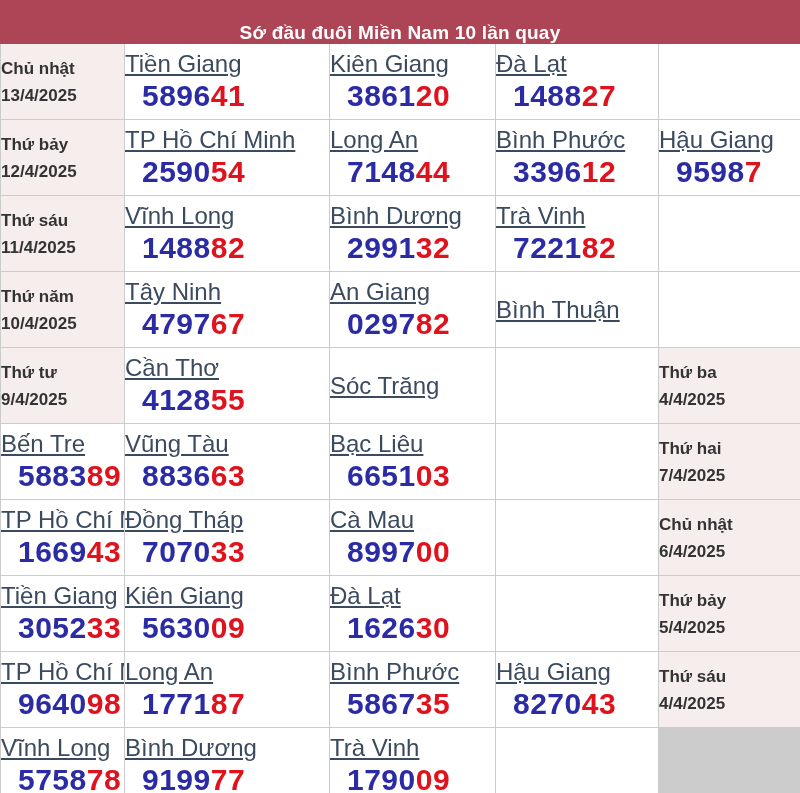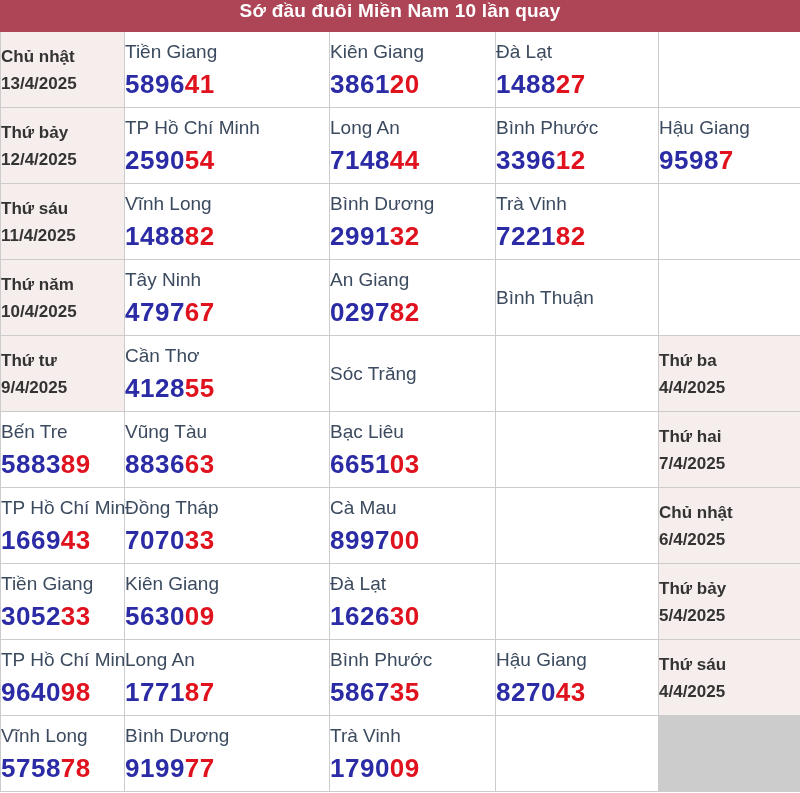--- a/index.html
+++ b/index.html
@@ -4,24 +4,24 @@
 <style>
   * { margin:0; padding:0; box-sizing:border-box; }
   html, body { background:#ffffff; }
   body {
     width:800px;
     font-family:"Liberation Sans", "DejaVu Sans", sans-serif;
   }
   .panel { width:800px; }
 
   .header {
-    height:32px;
+    height:44px;
     background:var(--header-bg);
     display:flex;
-    align-items:flex-start;
+    align-items:flex-end;
     justify-content:center;
   }
   .header .title {
     color:var(--header-fg);
     font-weight:bold;
     font-size:19px;
     letter-spacing:0.2px;
   }
 
   .table {
@@ -44,32 +44,34 @@
     overflow:hidden;
   }
   .date-cell { background:var(--date-bg); }
   .day, .date {
     font-weight:bold;
     font-size:17px;
     color:var(--date-fg);
     line-height:27px;
   }
   .province {
-    font-size:19px;
+    font-size:24px;
     color:var(--prov-fg);
     line-height:26px;
     white-space:nowrap;
+    text-decoration:underline;
   }
   .number {
-    font-size:26px;
+    font-size:30px;
     font-weight:bold;
     line-height:32px;
     margin-top:3px;
     letter-spacing:0.5px;
     white-space:nowrap;
+    margin-left:17px;
   }
   .number .head { color:var(--head-fg); }
   .number .tail { color:var(--tail-fg); }
 </style>
 </head>
 <body>
 
 <div class="panel">
   <div class="header">
     <div class="title">Sớ đầu đuôi Miền Nam 10 lần quay</div>

